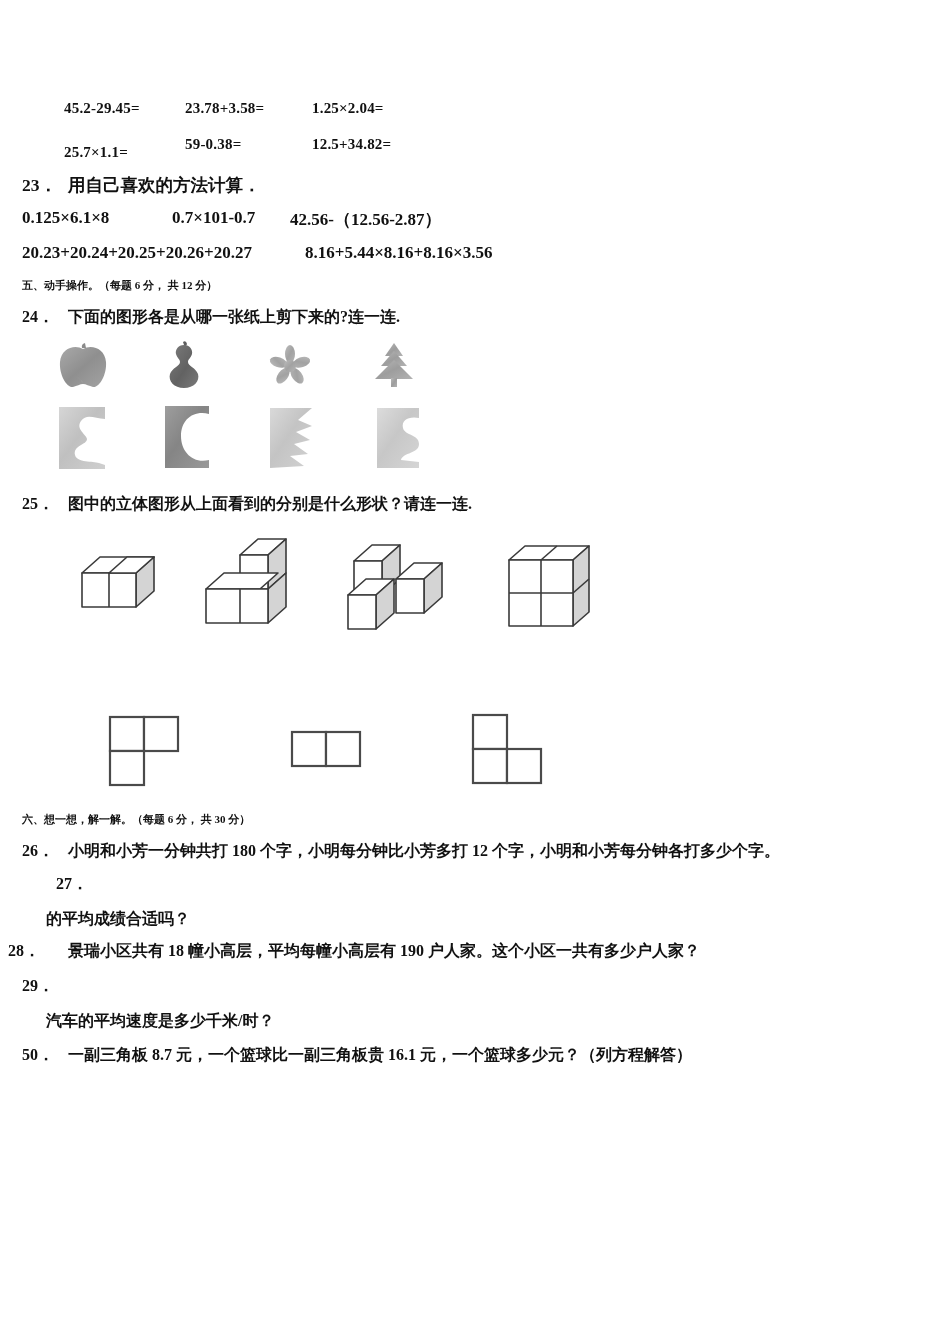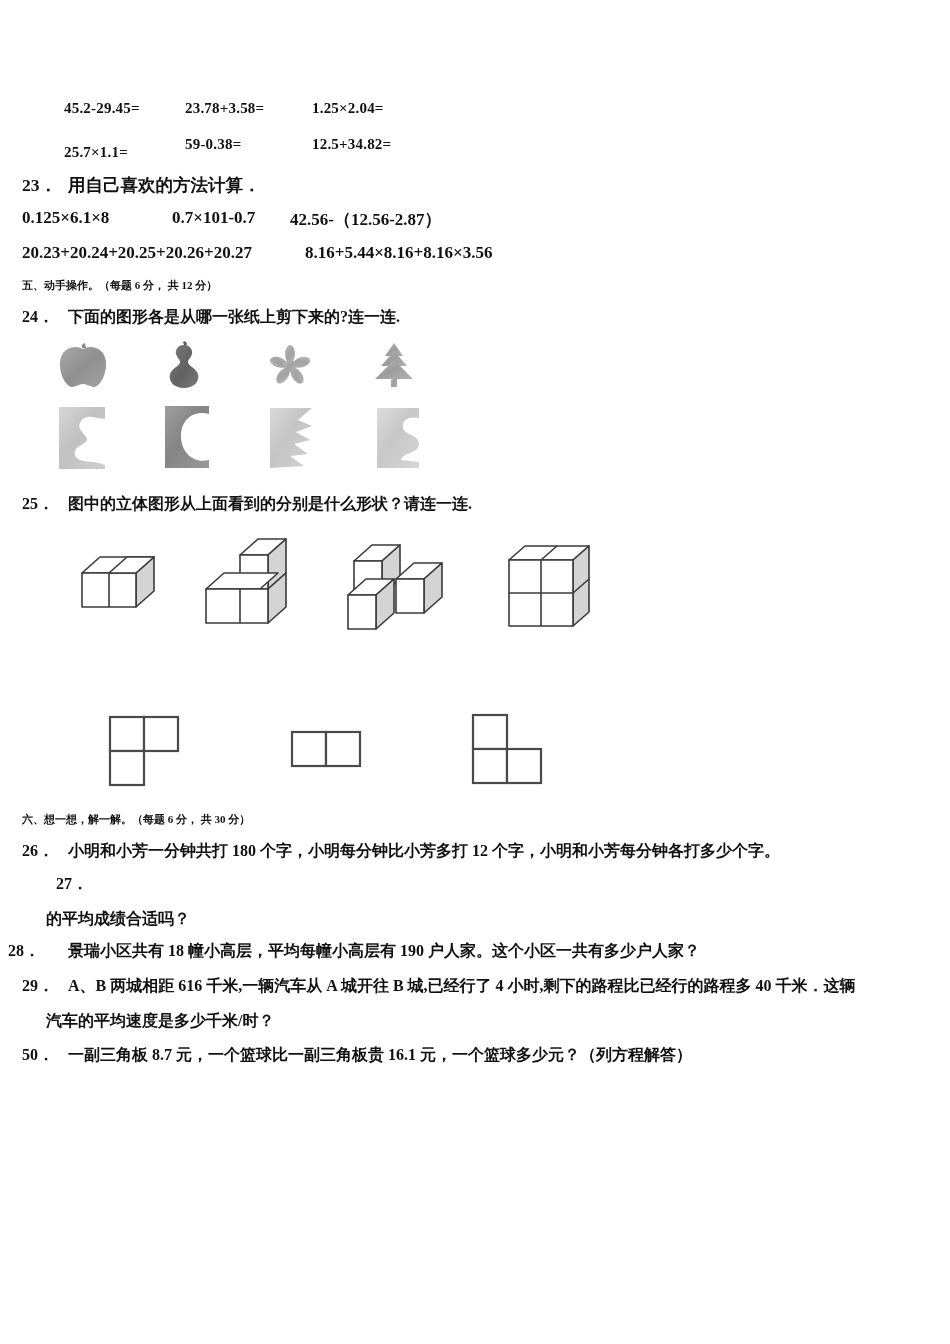--- a/index.html
+++ b/index.html
@@ -303,19 +303,18 @@
   <div class="line q-body cjk" style="left:22px; top:841px;">26．</div>
   <div class="line q-body cjk" style="left:68px; top:841px;">小明和小芳一分钟共打 180 个字，小明每分钟比小芳多打 12 个字，小明和小芳每分钟各打多少个字。</div>
 
   <div class="line q-body cjk" style="left:20px; top:874px;margin-left:36px;">27．</div>
   <div class="line q-body cjk" style="left:46px; top:909px;">的平均成绩合适吗？</div>
 
   <div class="line q-body cjk" style="left:8px; top:941px;">28．</div>
   <div class="line q-body cjk" style="left:68px; top:941px;">景瑞小区共有 18 幢小高层，平均每幢小高层有 190 户人家。这个小区一共有多少户人家？</div>
 
   <div class="line q-body cjk" style="left:22px; top:976px;">29．</div>
-  <div class="line q-body cjk" style="left:68px; top:976px;">A、B 两城相距 616 千米,一辆汽车从 A 城开往 B 城,已经行了 4 小时,剩下的路程比已经行的路程多 40 千米．这辆</div>
   <div class="line q-body cjk" style="left:46px; top:1011px;">汽车的平均速度是多少千米/时？</div>
 
   <div class="line q-body cjk" style="left:22px; top:1045px;">50．</div>
   <div class="line q-body cjk" style="left:68px; top:1045px;text-align:right;">一副三角板 8.7 元，一个篮球比一副三角板贵 16.1 元，一个篮球多少元？（列方程解答）</div>
 
 </div>
 
 </body></html>

